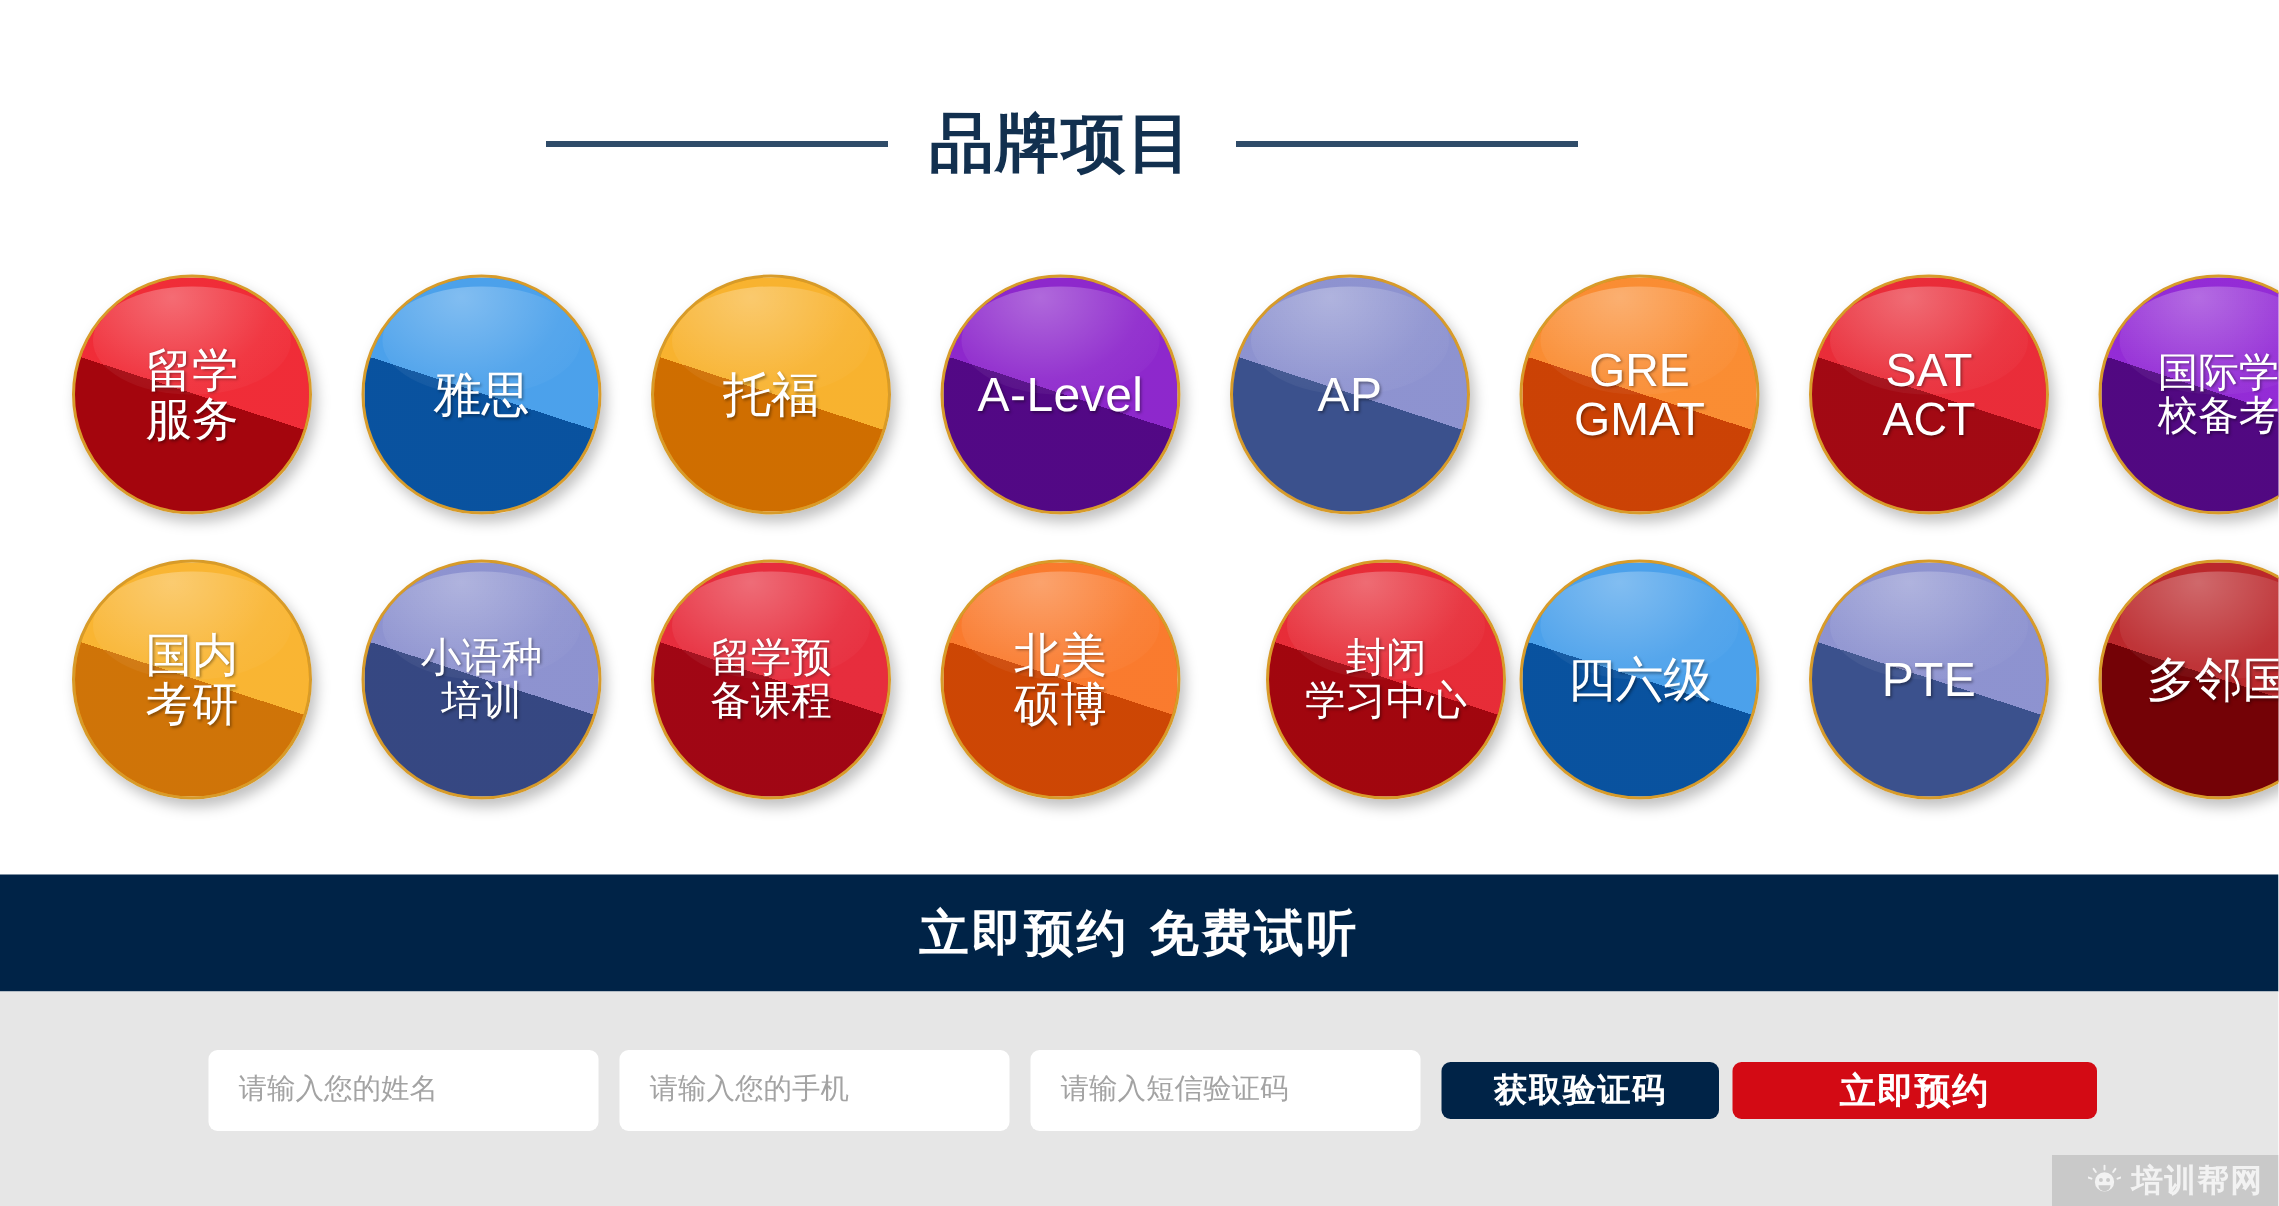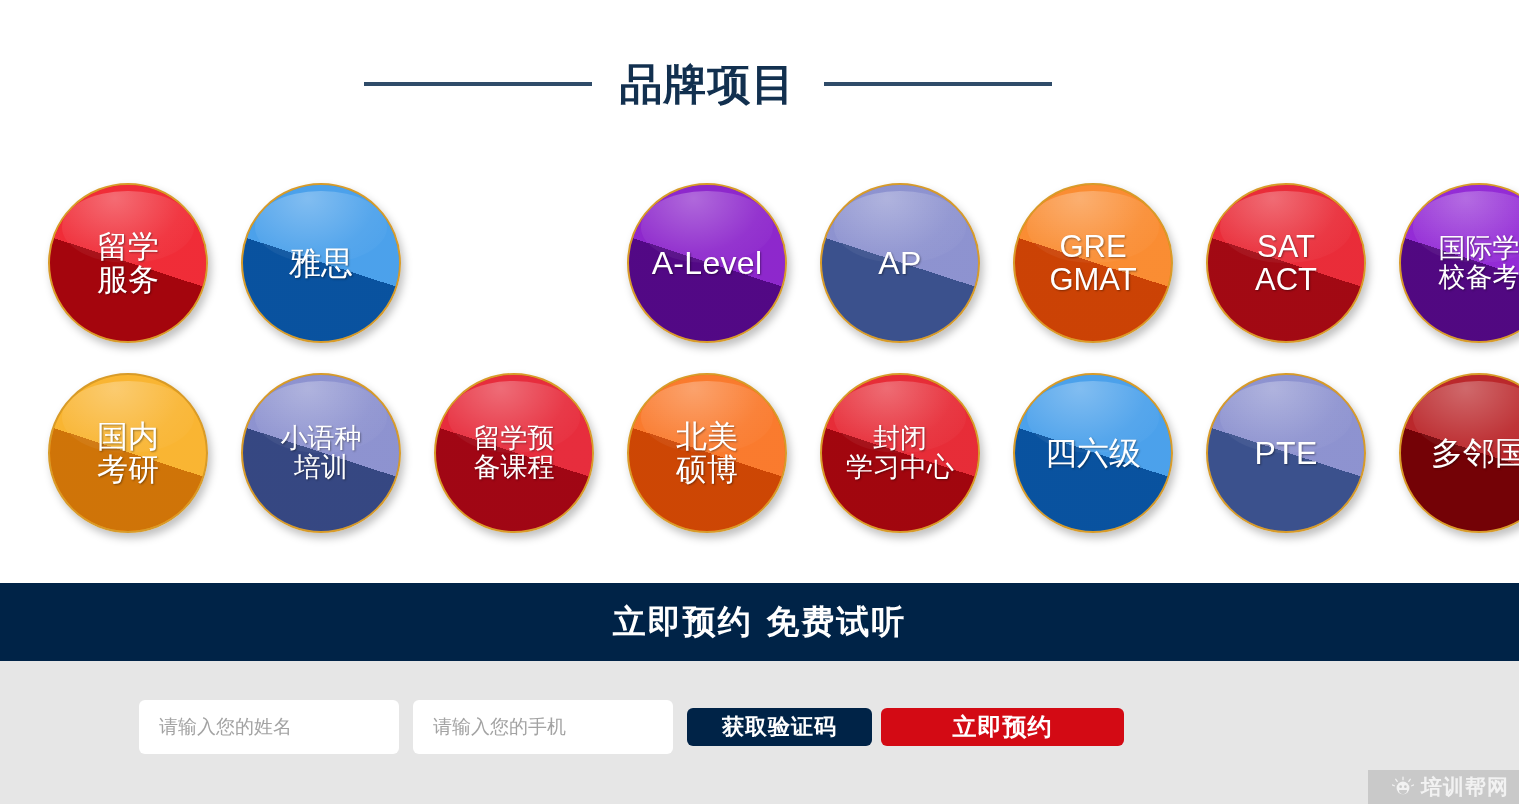--- a/index.html
+++ b/index.html
@@ -11,21 +11,21 @@
     height: 804px;
     background: #ffffff;
     font-family: "Liberation Sans", "DejaVu Sans", sans-serif;
     overflow: hidden;
     position: relative;
   }
 
   
   .title-row {
     position: absolute;
-    top: 48px;
+    top: 60px;
     left: 0;
     width: 1415px;
     height: 72px;
     display: flex;
     align-items: center;
     justify-content: center;
     gap: 28px;
   }
   .title-rule {
     width: 228px;
@@ -219,20 +219,25 @@
         <div class="sheen"></div>
         <div class="gloss"></div>
         <div class="label cn2">留学
 服务</div>
       </div>
       <div class="bubble" style="left: 201px; background: linear-gradient(198deg, rgb(46, 146, 232) 0%, rgb(46, 146, 232) 49.6%, rgb(11, 98, 189) 49.6%, rgb(11, 98, 189) 100%); border-color: rgb(215, 155, 42);">
         <div class="sheen"></div>
         <div class="gloss"></div>
         <div class="label cn1">雅思</div>
       </div>
+      <div class="bubble" style="left: 394px; background: linear-gradient(198deg, rgb(247, 166, 13) 0%, rgb(247, 166, 13) 49.6%, rgb(247, 131, 0) 49.6%, rgb(247, 131, 0) 100%); border-color: rgb(215, 155, 42);">
+        <div class="sheen"></div>
+        <div class="gloss"></div>
+        <div class="label cn1">托福</div>
+      </div>
       <div class="bubble" style="left: 587px; background: linear-gradient(198deg, rgb(123, 5, 196) 0%, rgb(123, 5, 196) 49.6%, rgb(98, 10, 158) 49.6%, rgb(98, 10, 158) 100%); border-color: rgb(215, 155, 42);">
         <div class="sheen"></div>
         <div class="gloss"></div>
         <div class="label en">A-Level</div>
       </div>
       <div class="bubble" style="left: 780px; background: linear-gradient(198deg, rgb(123, 129, 200) 0%, rgb(123, 129, 200) 49.6%, rgb(70, 96, 168) 49.6%, rgb(70, 96, 168) 100%); border-color: rgb(215, 155, 42);">
         <div class="sheen"></div>
         <div class="gloss"></div>
         <div class="label en">AP</div>
       </div>
@@ -273,21 +278,21 @@
         <div class="gloss"></div>
         <div class="label cn-sm">留学预
 备课程</div>
       </div>
       <div class="bubble" style="left: 587px; background: linear-gradient(198deg, rgb(249, 101, 12) 0%, rgb(249, 101, 12) 49.6%, rgb(244, 84, 5) 49.6%, rgb(244, 84, 5) 100%); border-color: rgb(215, 155, 42);">
         <div class="sheen"></div>
         <div class="gloss"></div>
         <div class="label cn2">北美
 硕博</div>
       </div>
-      <div class="bubble" style="left: 780px; background: linear-gradient(198deg, rgb(227, 10, 23) 0%, rgb(227, 10, 23) 49.6%, rgb(192, 7, 17) 49.6%, rgb(192, 7, 17) 100%); border-color: rgb(215, 155, 42); justify-content: center;">
+      <div class="bubble" style="left: 804px; background: linear-gradient(198deg, rgb(227, 10, 23) 0%, rgb(227, 10, 23) 49.6%, rgb(192, 7, 17) 49.6%, rgb(192, 7, 17) 100%); border-color: rgb(215, 155, 42); justify-content: center;">
         <div class="sheen"></div>
         <div class="gloss"></div>
         <div class="label cn-sm">封闭
 学习中心</div>
       </div>
       <div class="bubble" style="left: 973px; background: linear-gradient(198deg, rgb(46, 146, 232) 0%, rgb(46, 146, 232) 49.6%, rgb(11, 98, 189) 49.6%, rgb(11, 98, 189) 100%); border-color: rgb(215, 155, 42);">
         <div class="sheen"></div>
         <div class="gloss"></div>
         <div class="label cn1">四六级</div>
       </div>
@@ -305,20 +310,21 @@
 </div>
 
 <div class="cta-banner">
   <span class="cta-text">立即预约 免费试听</span>
 </div>
 
 <div class="form-strip">
   <div class="form-inner">
     <input class="field" type="text" placeholder="请输入您的姓名" style="">
     <input class="field" type="text" placeholder="请输入您的手机" style="">
+    <input class="field" type="text" placeholder="请输入短信验证码" style="">
     <button class="btn btn-code">获取验证码</button>
     <button class="btn btn-submit">立即预约</button>
   </div>
 </div>
 
 <div class="watermark">
   <svg class="wm-icon" viewBox="0 0 24 24">
     <g fill="#f2f2f2">
       <circle cx="12" cy="13" r="7"></circle>
       <rect x="11.3" y="0.5" width="1.4" height="4.2" rx="0.7"></rect>

